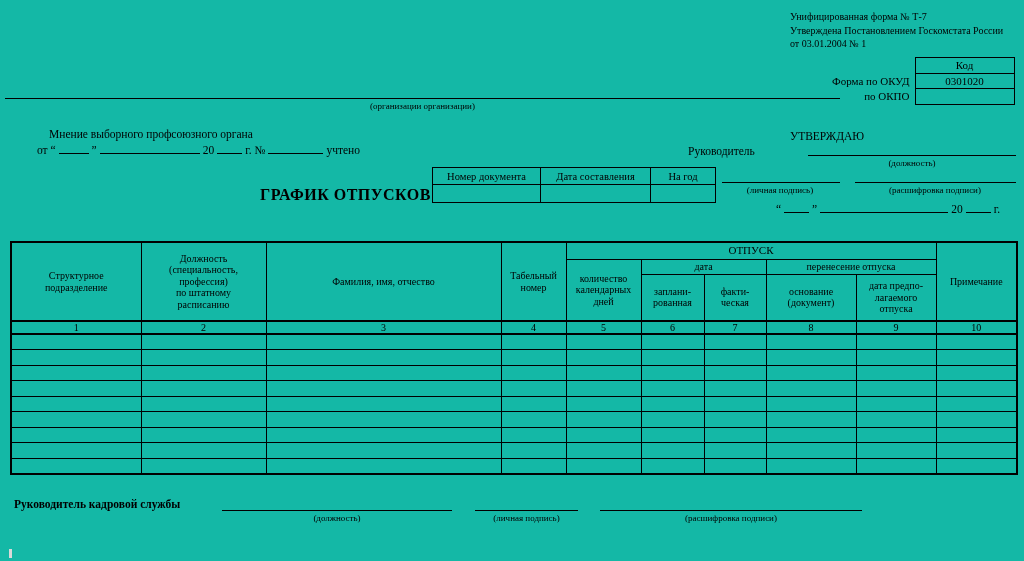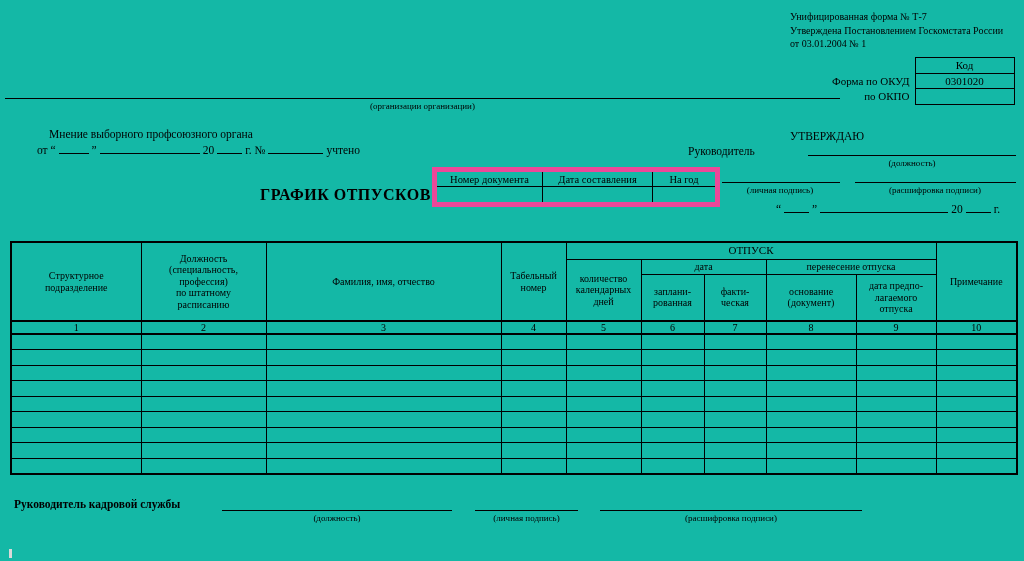--- a/index.html
+++ b/index.html
@@ -17,21 +17,21 @@
 
   table { border-collapse:collapse; }
 
   
   .code-tbl { table-layout:fixed; }
   .code-tbl td { height:15.5px; font-size:11px; vertical-align:middle; }
   .code-tbl .lbl { text-align:right; padding-right:5px; border:none; }
   .code-tbl .val { border:1px solid #000; text-align:center; width:99px; }
 
   
-  .doc-tbl { table-layout:fixed; border:5px solid #ec4899;padding-left:40px; }
+  .doc-tbl { table-layout:fixed; border:1px solid #ec4899;padding-left:40px; }
   .doc-tbl th { border:1px solid #000; font-weight:normal; font-size:10.5px;
                 height:17px; text-align:center; vertical-align:middle; }
   .doc-tbl td { border:1px solid #000; height:18px; }
 
   
   .main-tbl { table-layout:fixed; width:1006px; border:2px solid #000; }
   .main-tbl th { border:1px solid #000; font-weight:normal; font-size:10px;
                  line-height:1.15; text-align:center; vertical-align:middle;
                  white-space:pre-line; padding:1px 2px; }
   .main-tbl th.grp { font-size:11px; }

